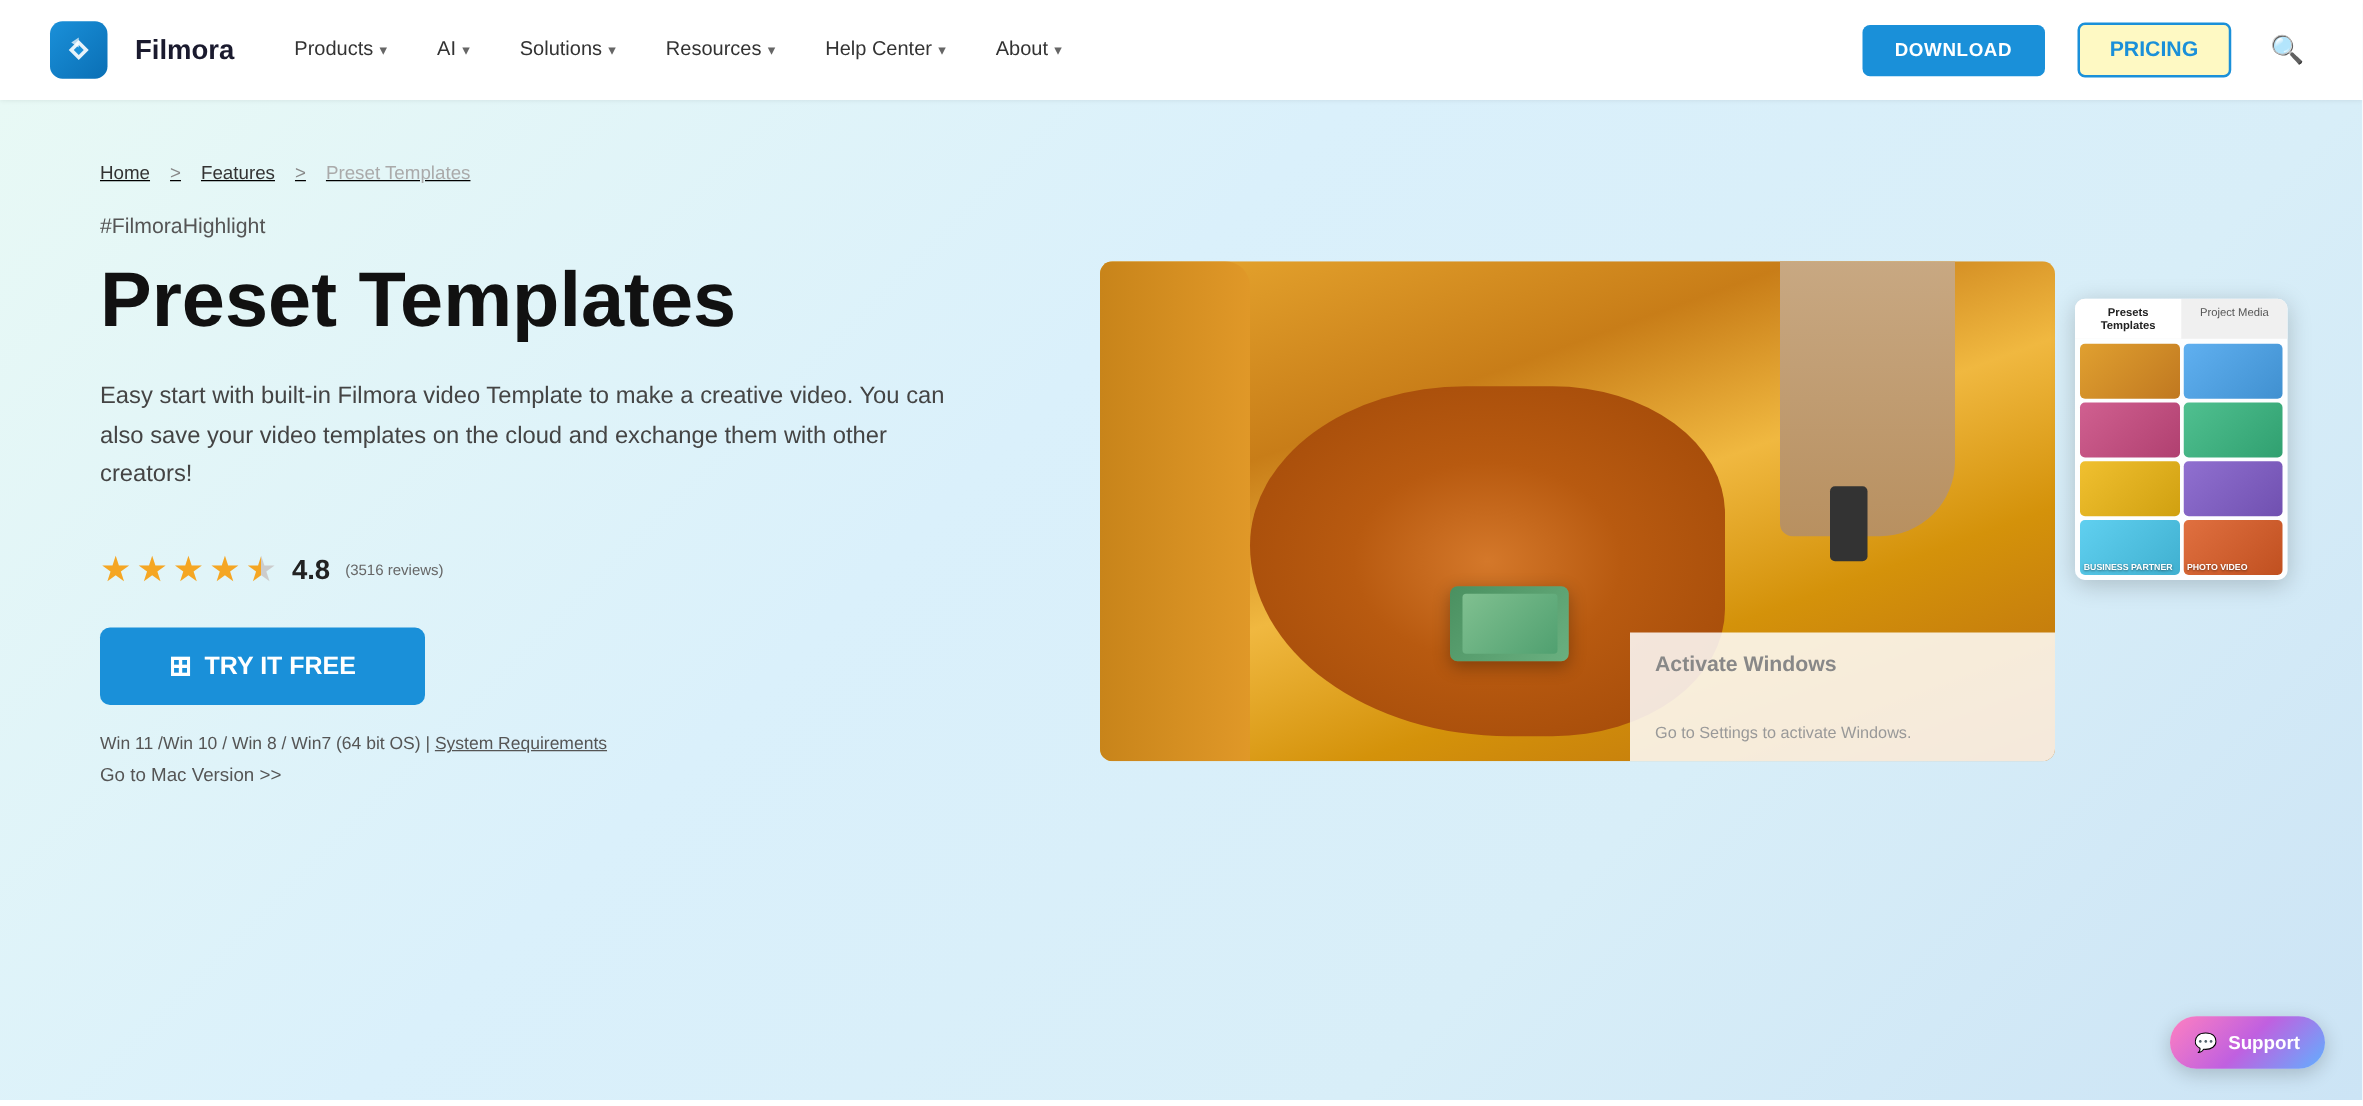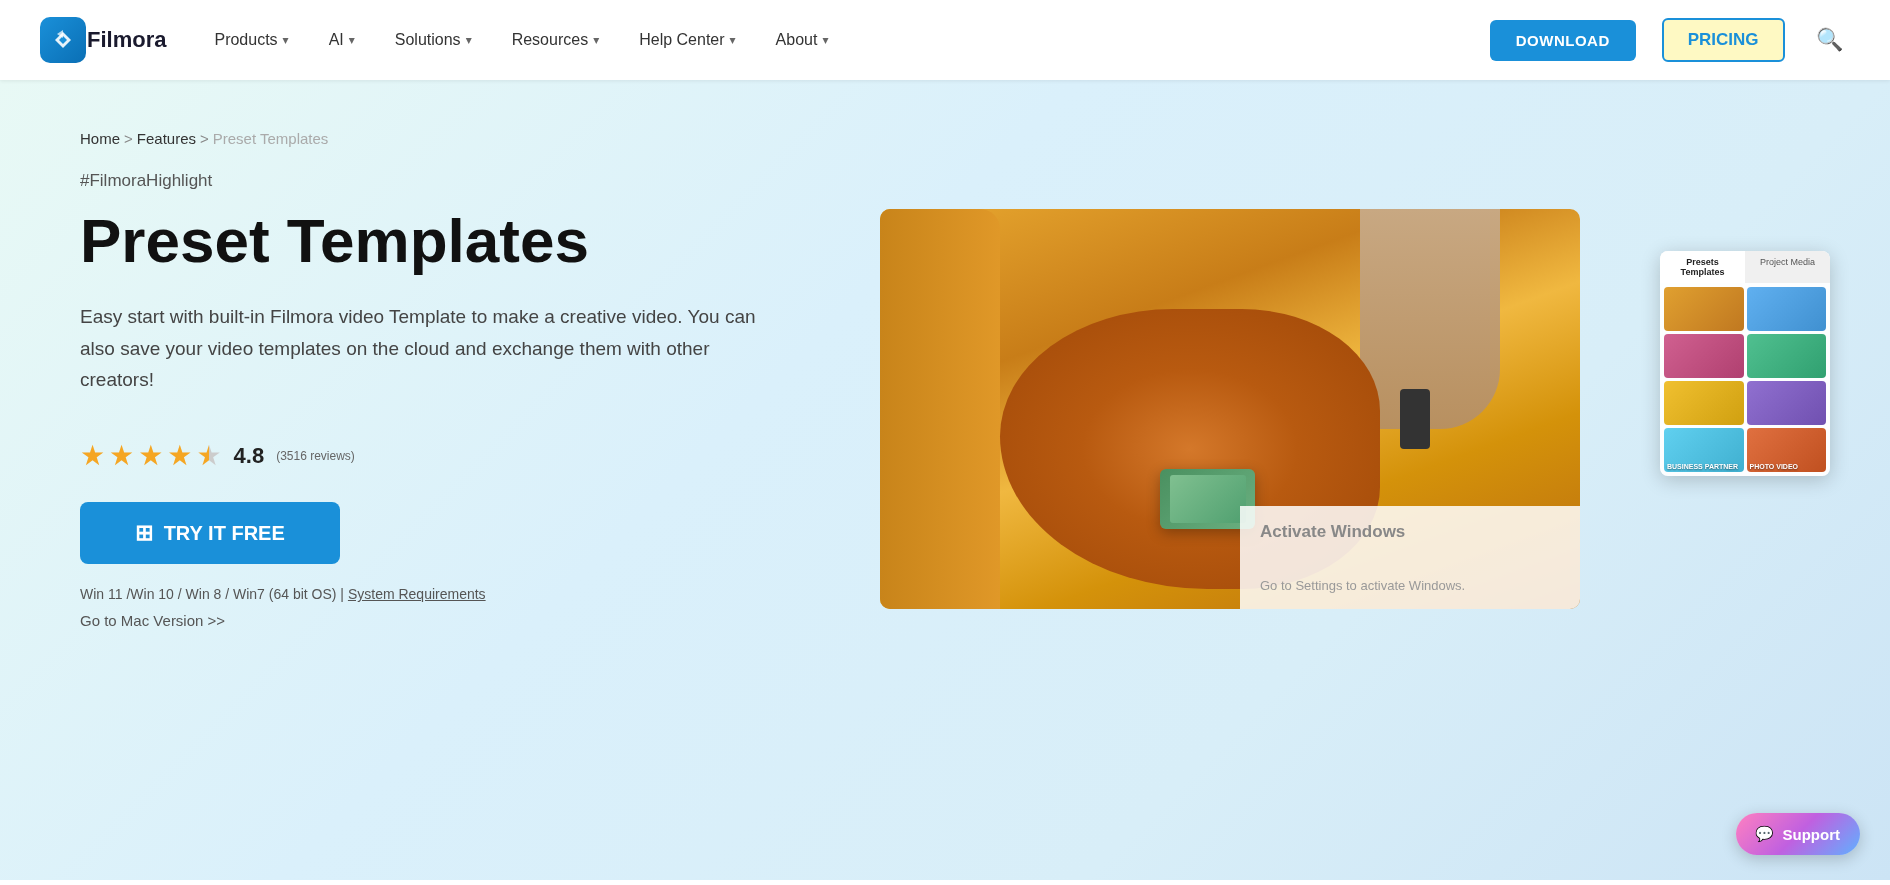--- a/index.html
+++ b/index.html
@@ -6,21 +6,21 @@
     body { font-family: -apple-system, BlinkMacSystemFont, 'Segoe UI', Arial, sans-serif; background: #fff; width: 1890px; min-height: 885px; overflow-x: hidden; }
 
     
     .header {
       display: flex; align-items: center;
       padding: 0 40px; height: 80px;
       background: #fff;
       box-shadow: 0 1px 4px rgba(0,0,0,0.08);
       position: relative; z-index: 10;
     }
-    .logo-area { display: flex; align-items: center; gap: 1px; margin-right: 30px; }
+    .logo-area { display: flex; align-items: center; gap: 22px; margin-right: 30px; }
     .logo-icon {
       width: 46px; height: 46px; border-radius: 10px;
       background: linear-gradient(135deg, #1a90d9, #0a6fb5);
       display: flex; align-items: center; justify-content: center;
     }
     .logo-icon svg { width: 28px; height: 28px; }
     .logo-text { font-size: 22px; font-weight: 700; color: #1a1a2e; }
     .nav { display: flex; align-items: flex-end; gap: 4px; flex: 1; }
     .nav-item {
       display: flex; align-items: center; gap: 5px;
@@ -45,21 +45,21 @@
     .search-icon-btn { background: none; border: none; cursor: pointer; font-size: 22px; color: #333; padding: 6px; }
 
     
     .hero {
       background: linear-gradient(135deg, #e8f9f5 0%, #daf0fb 40%, #d8eef8 70%, #cce4f5 100%);
       padding: 50px 80px 60px 80px;
       min-height: 800px;
       display: flex; flex-direction: column;
       position: relative;
     }
-    .breadcrumb { display: flex; align-items: center; gap: 4px; margin-bottom: 14px; font-size: 15px; }
+    .breadcrumb { display: flex; align-items: center; gap: 16px; margin-bottom: 14px; font-size: 15px; text-decoration: underline; }
     .breadcrumb-home { color: #333; cursor: pointer; }
     .breadcrumb-sep { color: #888; }
     .breadcrumb-features { color: #333; cursor: pointer; }
     .breadcrumb-current { color: #aaa; }
     .hero-content { display: flex; align-items: flex-end; gap: 60px; }
     .hero-left { flex: 0 0 740px; padding-top: 10px; }
     .hero-hashtag { font-size: 17px; color: #555; margin-bottom: 16px; }
     .hero-title { font-size: 62px; font-weight: 900; color: #111; line-height: 1.1; margin-bottom: 26px; }
     .hero-desc { font-size: 19px; color: #444; line-height: 1.65; margin-bottom: 44px; max-width: 680px; }
     .rating-row { display: flex; align-items: center; gap: 12px; margin-bottom: 30px; }
@@ -82,21 +82,21 @@
       padding: 16px 34px; font-size: 20px; font-weight: 700;
       cursor: pointer; min-width: 200px;
     }
     .sys-req { font-size: 14px; color: #555; margin-bottom: 10px; }
     .sys-req a { color: #555; text-decoration: underline; cursor: pointer; }
     .mac-version { font-size: 15px; color: #555; cursor: pointer; }
 
     
     .hero-right { flex: 1; position: relative; min-height: 420px; }
     .hero-image-container {
-      width: 700px; height: 400px;
+      width: 764px; height: 400px;
       border-radius: 10px; overflow: hidden;
       position: relative;
     }
     
     .cat-bg {
       width: 100%; height: 100%;
       background: linear-gradient(160deg, #e8a830 0%, #c87d18 30%, #f0b840 50%, #d4920a 70%, #b86a10 100%);
       position: relative;
       overflow: hidden;
     }
@@ -124,21 +124,21 @@
     
     .brush {
       position: absolute; top: 180px; right: 150px;
       width: 30px; height: 60px;
       background: #333;
       border-radius: 4px;
     }
 
     
     .ui-panel {
-      position: absolute; top: 42px; right: -20px;
+      position: absolute; top: 30px; right: -20px;
       width: 170px;
       background: rgba(255,255,255,0.95);
       border-radius: 8px;
       box-shadow: 0 4px 20px rgba(0,0,0,0.2);
       overflow: hidden;
       font-size: 11px;
     }
     .ui-panel-tabs {
       display: flex; background: #f0f0f0;
     }

